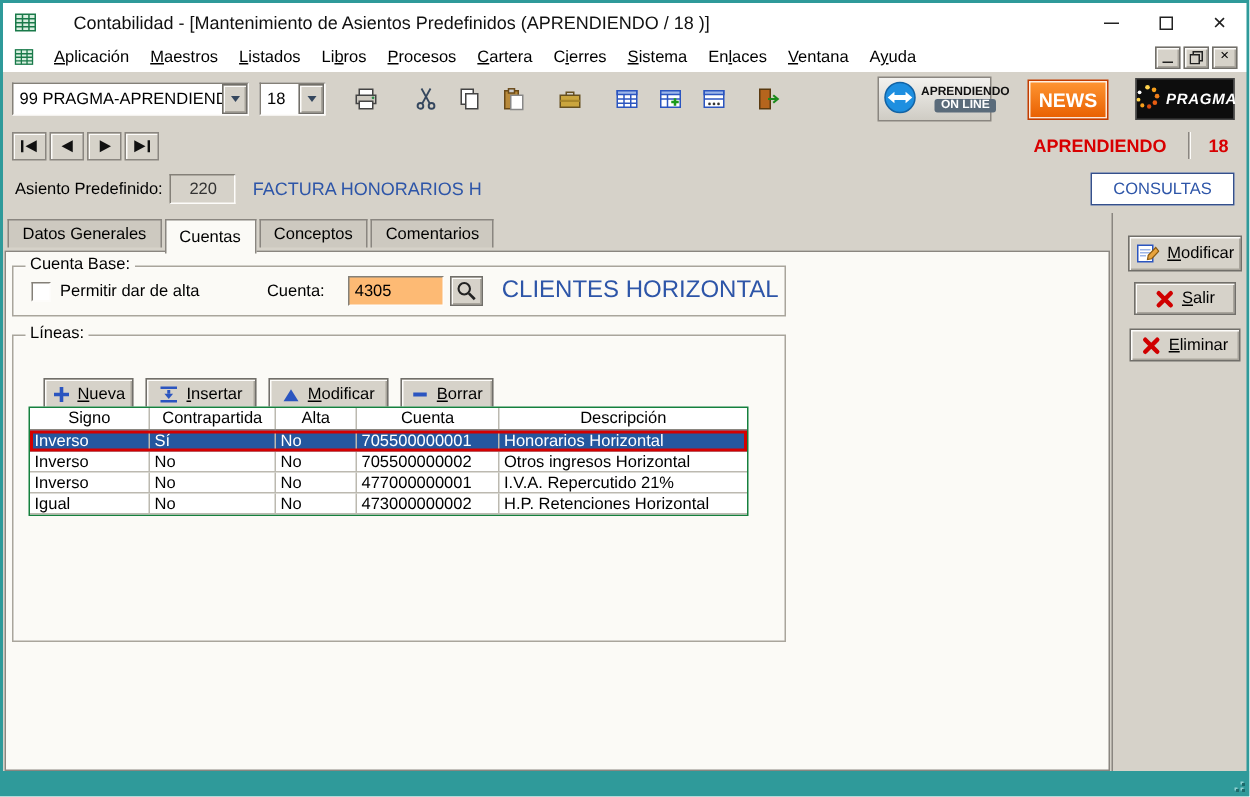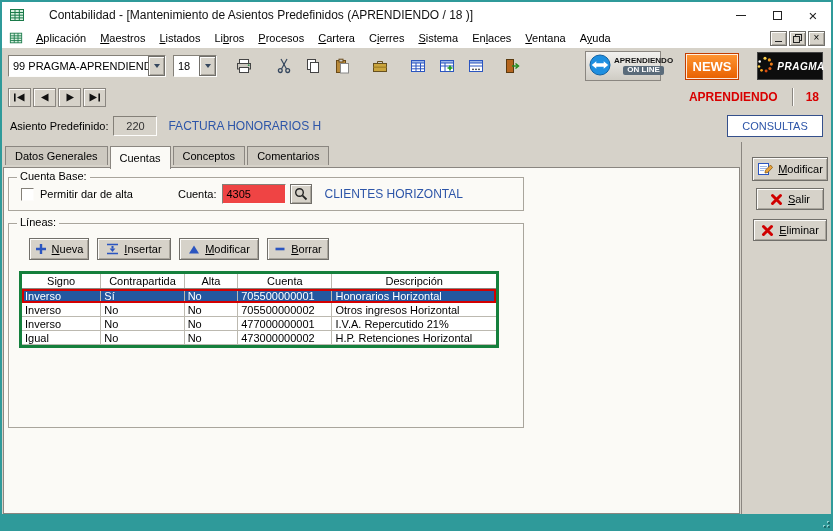--- a/index.html
+++ b/index.html
@@ -69,32 +69,32 @@
   .tab.active { height:23px; margin-bottom:-1px; background:#fbfaf6; }
   #tabpage { position:absolute; left:3px; top:167px; width:737px; height:347px; background:#fbfaf6; border:1px solid #8a8680; z-index:2; }
   .group { position:absolute; border:1px solid #a9a59c; box-shadow:inset 1px 1px 0 #fdfcfa; }
   .group-label { position:absolute; top:-8px; left:8px; background:#fbfaf6; padding:0 3px; }
 
   
   #cuenta-base-group { left:4px; top:9px; width:516px; height:34px; display:flex; align-items:center; }
   .checkbox { width:13px; height:13px; background:#fff; border:1px solid; border-color:#848078 #fdfcfa #fdfcfa #848078; margin-left:12px; flex:none; cursor:default; }
   #permitir-label { margin-left:6px; }
   #cuenta-label { margin-left:45px; }
-  #cuenta-input { margin-left:6px; width:64px; height:20px; background:#ef4444; border:1px solid; border-color:#848078 #fdfcfa #fdfcfa #848078; font-family:inherit; font-size:11px; padding:0 3px; }
+  #cuenta-input { margin-left:16px; width:64px; height:20px; background:#fdba74; border:1px solid; border-color:#848078 #fdfcfa #fdfcfa #848078; font-family:inherit; font-size:11px; padding:0 3px; }
   #search-button { margin-left:4px; width:22px; height:20px; }
-  #cuenta-desc { margin-left:12px; color:#2d55a8; font-size:12px; }
+  #cuenta-desc { margin-left:12px; color:#2d55a8; font-size:16px; }
 
   
   #lineas-group { left:4px; top:55px; width:516px; height:205px; }
   .btn3d { background:#d6d2c9; border:1px solid #716f6a; box-shadow:inset 1px 1px 0 #fdfcfa, inset -1px -1px 0 #a9a59c; display:flex; align-items:center; justify-content:center; font-size:11px; color:#000; cursor:default; }
-  .lbtn { position:absolute; top:14px; height:22px; gap:5px; }
+  .lbtn { position:absolute; top:28px; height:22px; gap:5px; }
   .licon { display:flex; align-items:center; }
 
   
-  #grid { position:absolute; left:10px; top:47px; width:480px; background:#fff; border:3px solid #15803d; }
+  #grid { position:absolute; left:10px; top:47px; width:480px; background:#fff; border:1px solid #15803d; }
   .grow { display:flex; height:14px; border-bottom:1px solid #bcb9b0; position:relative; }
   .grow.ghead { height:15px; border-bottom:1px solid #8a8680; }
   .gcell { height:100%; padding:0 3px; display:flex; align-items:center; border-right:1px solid #bcb9b0; white-space:nowrap; overflow:hidden; }
   .gcell:last-child { border-right:none; }
   .ghead .gcell { justify-content:center; }
   .grow.selected { background:#24579f; color:#fff; outline:2px solid #d40000; outline-offset:-2px; z-index:1; }
 
   
   #sidebar-sep { position:absolute; left:741px; top:142px; width:1px; height:372px; background:#8a8680; }
   .sidebtn { position:absolute; gap:5px; }

